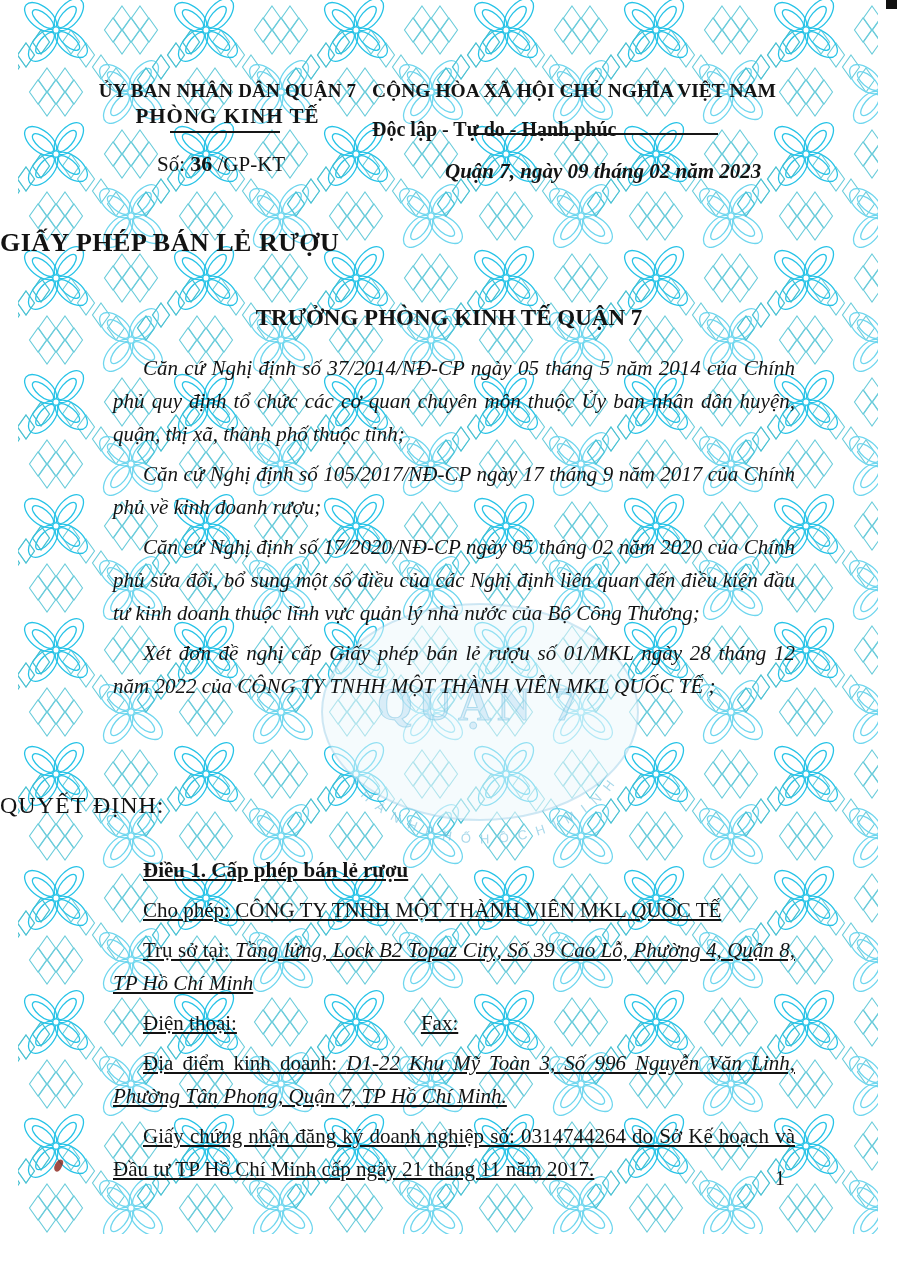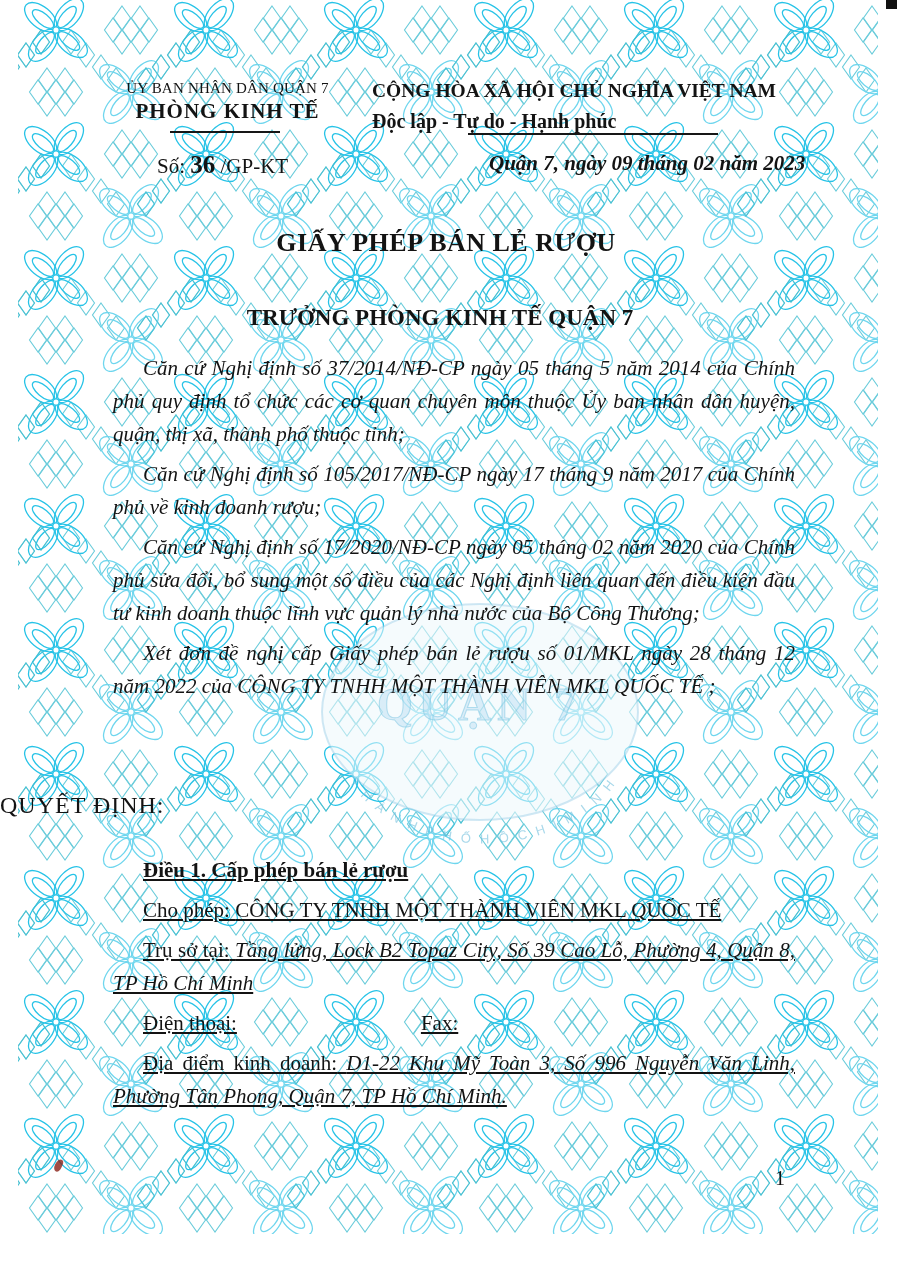--- a/index.html
+++ b/index.html
@@ -2,32 +2,32 @@
 <html><head>
 <meta charset="utf-8">
 <style>
   html,body{margin:0;padding:0;background:#ffffff;}
   .page{position:relative;width:900px;height:1272px;background:#ffffff;overflow:hidden;
         font-family:"Liberation Serif","DejaVu Serif",serif;color:#131313;}
   .bg{position:absolute;left:18px;top:0;}
   .wm{position:absolute;left:300px;top:590px;}
   .abs{position:absolute;}
   .hdr-left{left:60px;top:80px;width:335px;text-align:center;}
-  .hdr-left .org{font-size:15px;font-weight:normal;letter-spacing:.2px;white-space:nowrap;text-align:center;}
+  .hdr-left .org{font-size:19px;font-weight:bold;letter-spacing:.2px;white-space:nowrap;text-align:center;}
   .hdr-left .dept{font-size:21px;font-weight:bold;letter-spacing:1px;margin-top:2px;}
   .rule-left{left:170px;top:131px;width:110px;height:2px;background:#161616;}
   .hdr-right{left:372px;top:80px;width:428px;}
   .hdr-right .nation{font-size:19.5px;font-weight:bold;white-space:nowrap;}
-  .hdr-right .motto{font-size:20px;font-weight:bold;margin-top:8px;}
+  .hdr-right .motto{font-size:20px;font-weight:bold;margin-top:16px;}
   .rule-right{left:468px;top:133px;width:250px;height:2px;background:#161616;}
   .doc-no{left:157px;top:151px;font-size:21px;}
-  .doc-no b{font-size:25px;}
-  .date-line{left:445px;top:151px;font-size:21px;font-weight:bold;font-style:italic;margin-left:44px;}
-  .title{left:0;top:228px;width:892px;text-align:center;font-size:26px;font-weight:bold;letter-spacing:.5px;}
-  .issuer{left:0;top:305px;width:880px;text-align:center;font-size:23px;font-weight:bold;}
+  .doc-no b{font-size:22px;}
+  .date-line{left:445px;top:159px;font-size:21px;font-weight:bold;font-style:italic;}
+  .title{left:0;top:228px;width:892px;font-size:26px;font-weight:bold;letter-spacing:.5px;}
+  .issuer{left:0;top:305px;width:880px;text-align:center;font-size:23px;font-weight:bold;padding-left:9px;}
   .recitals{left:113px;top:352px;width:682px;}
   .recitals p{margin:0 0 7px 0;font-size:21px;line-height:33px;font-style:italic;
               text-align:justify;text-indent:30px;}
   .decision{left:0;top:792px;width:900px;font-size:24px;font-weight:normal;letter-spacing:1px;}
   .article{left:113px;top:854px;width:682px;}
   .article p{margin:0 0 7px 0;font-size:21px;line-height:33px;text-align:justify;text-indent:30px;text-decoration:underline;}
   .article .hd{font-weight:bold;}
   .it{font-style:italic;}
   .fax{margin-left:184px;}
   .pageno{left:775px;top:1167px;font-size:20px;}
@@ -145,19 +145,20 @@
 
   <div class="abs article">
     <p class="hd">Điều 1. Cấp phép bán lẻ rượu</p>
     <p><span>Cho phép:</span>
       <span>CÔNG TY TNHH MỘT THÀNH VIÊN MKL QUỐC TẾ</span></p>
     <p><span>Trụ sở tại:</span>
       <span class="it">Tầng lửng, Lock B2 Topaz City, Số 39 Cao Lỗ, Phường 4, Quận 8, TP Hồ Chí Minh</span></p>
     <p><span>Điện thoại:</span><span class="fax">Fax:</span></p>
     <p><span>Địa điểm kinh doanh:</span>
       <span class="it">D1-22 Khu Mỹ Toàn 3, Số 996 Nguyễn Văn Linh, Phường Tân Phong, Quận 7, TP Hồ Chí Minh.</span></p>
+    <p>Giấy chứng nhận đăng ký doanh nghiệp số: 0314744264 do Sở Kế hoạch và Đầu tư TP Hồ Chí Minh cấp ngày 21 tháng 11 năm 2017.</p>
   </div>
 
   <div class="abs pageno">1</div>
   <div class="abs corner"></div>
   <div class="abs speck"></div>
 
 </div>
 
 </body></html>

